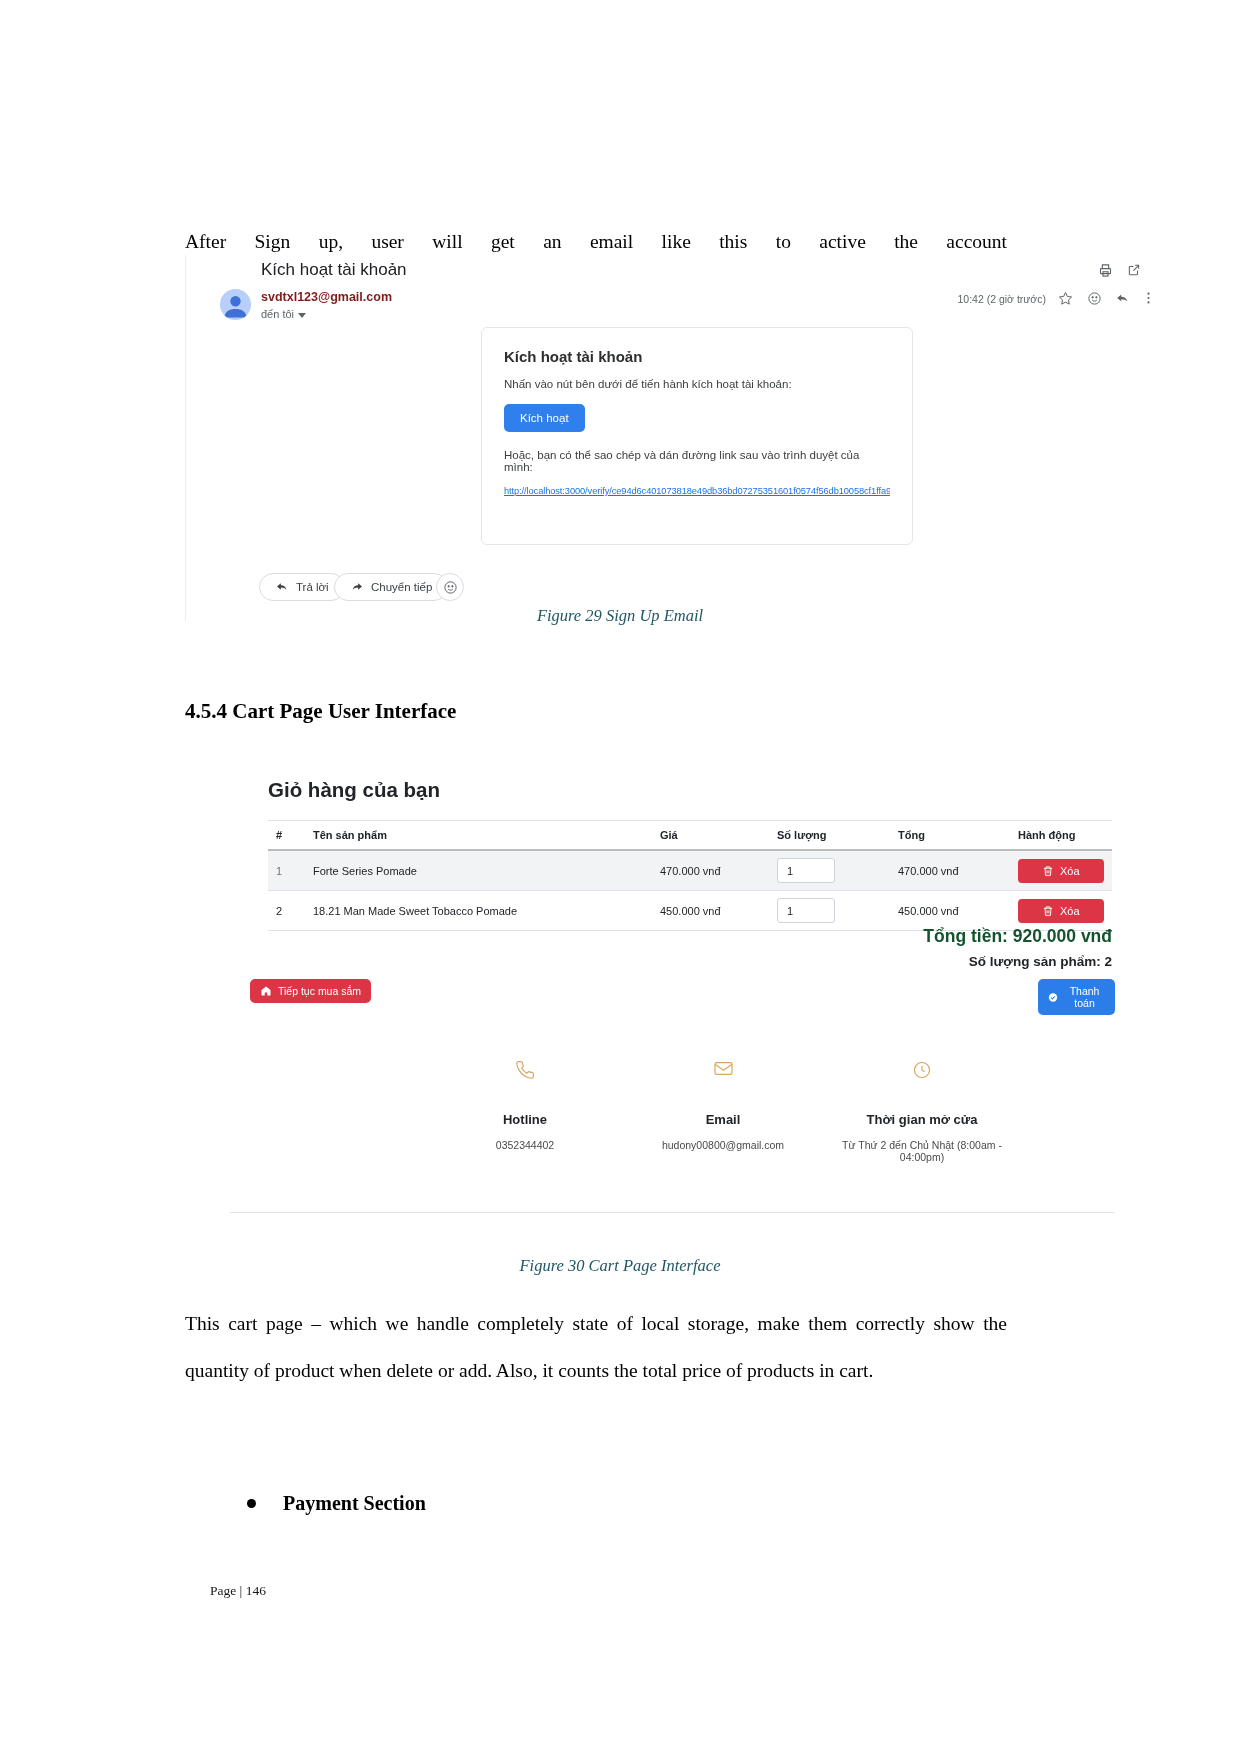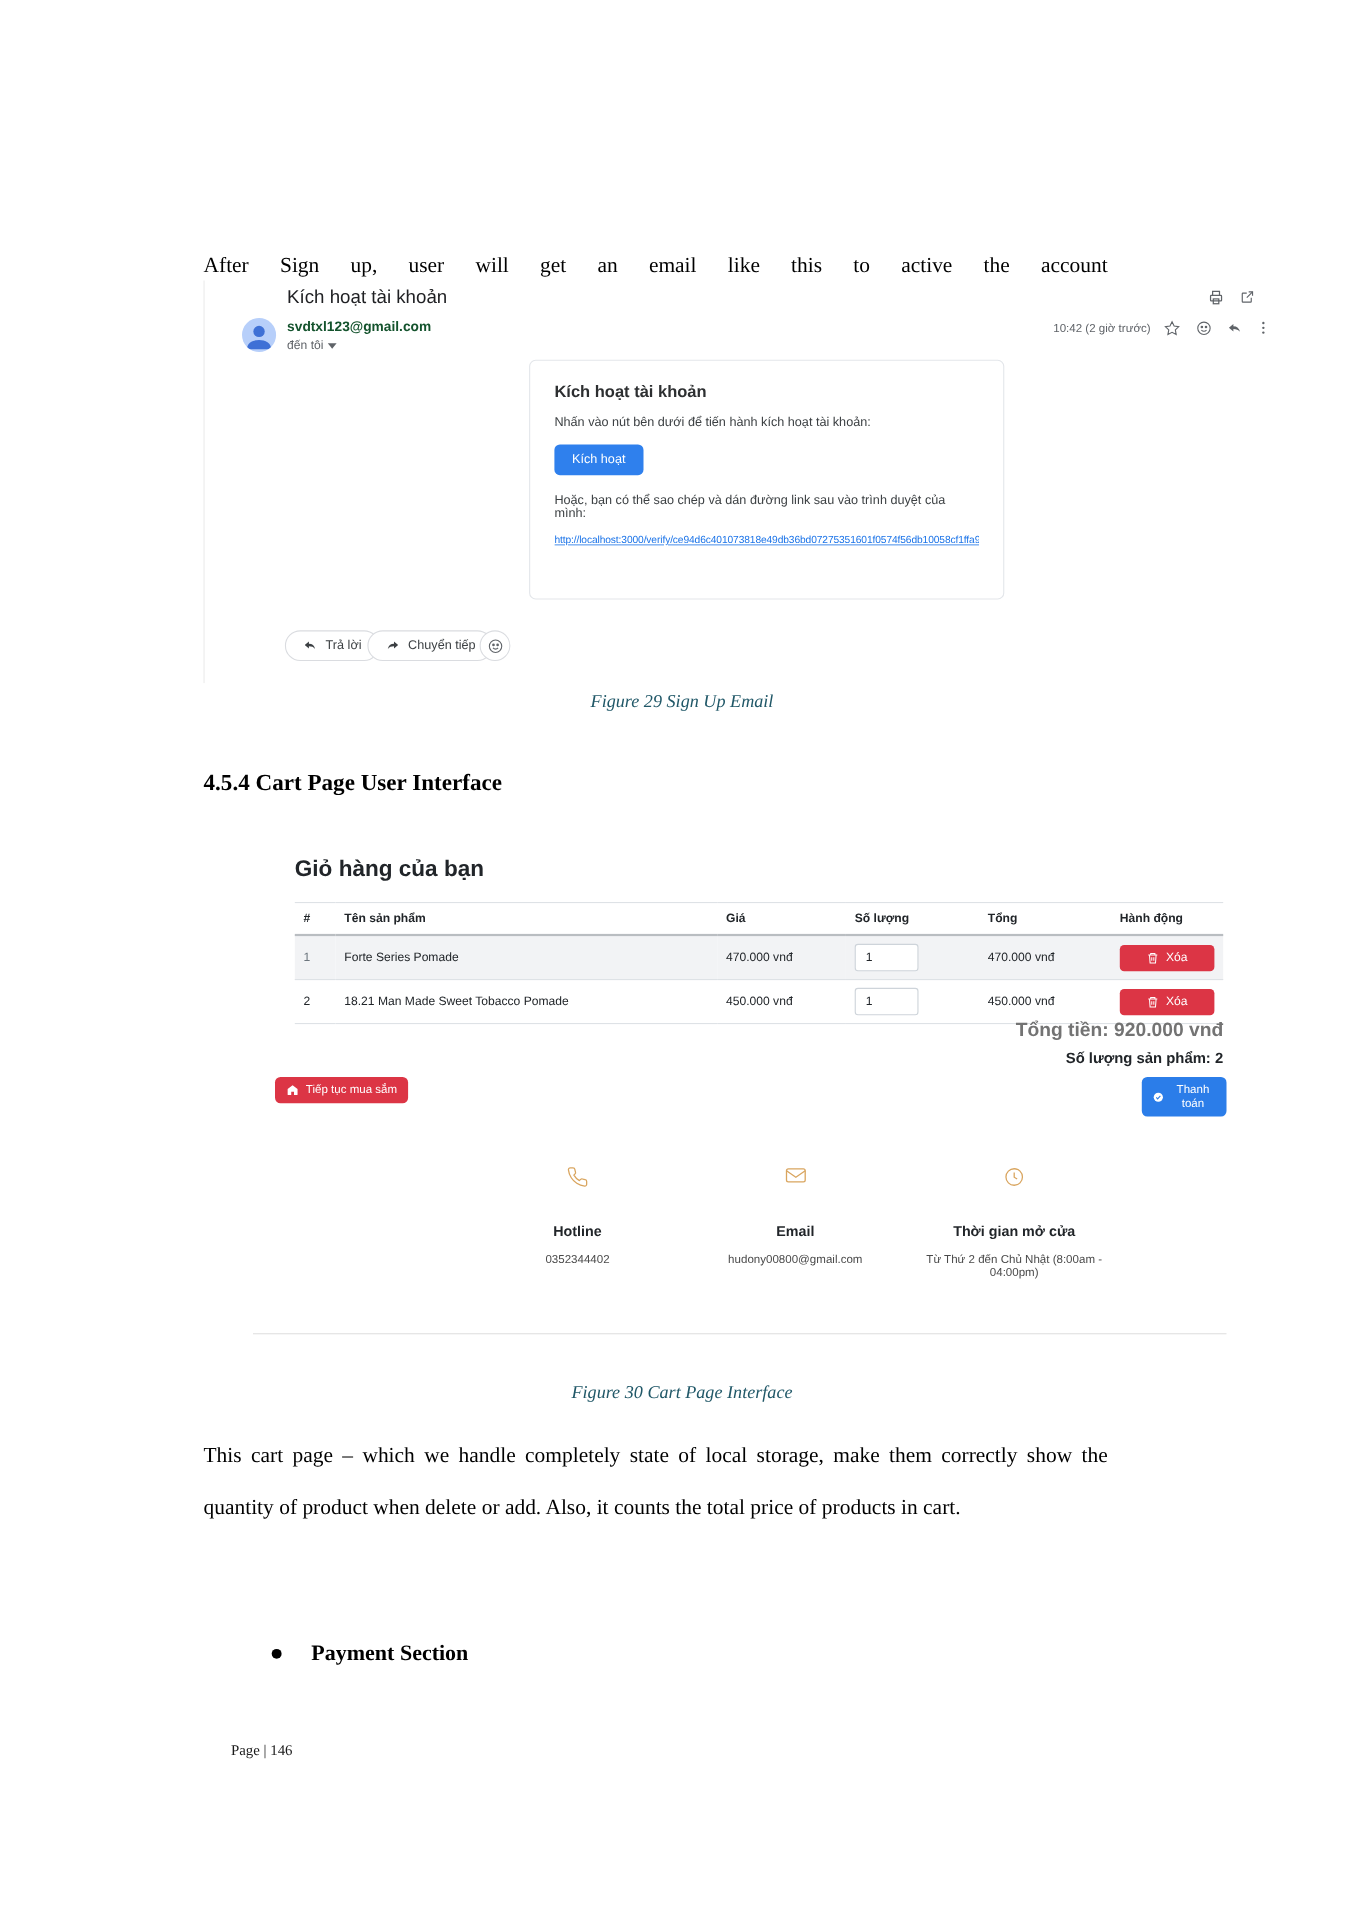--- a/index.html
+++ b/index.html
@@ -18,21 +18,21 @@
   .bullet-text { font-weight:bold; font-size:20px; color:#000; }
   .page-footer { position:absolute; left:210px; top:1583px; font-size:13.5px; color:#1a1a1a; }
 
   
   .email-shot { position:absolute; left:185px; top:255px; width:965px; height:366px;
                 font-family:"Liberation Sans", sans-serif; border-left:1px solid #ececec; }
   .em-subject { position:absolute; left:75px; top:5px; font-size:17px; color:#202124; }
   .icon-btn { position:absolute; background:none; border:none; cursor:pointer; padding:0; line-height:0; }
   .em-avatar { position:absolute; left:34px; top:34px; width:31px; height:31px; border-radius:50%;
                background:#b7cffa; overflow:hidden; }
-  .em-sender { position:absolute; left:75px; top:35px; font-size:12.5px; font-weight:bold; color:#14532d; }
+  .em-sender { position:absolute; left:75px; top:35px; font-size:12.5px; font-weight:bold; color:#7f1d1d; }
   .em-tome { position:absolute; left:75px; top:53px; font-size:11px; color:#5f6368; cursor:pointer; }
   .caret-down { display:inline-block; width:0; height:0; border-left:4px solid transparent;
                 border-right:4px solid transparent; border-top:5px solid #5f6368; margin-left:4px; }
   .em-time { position:absolute; left:770px; top:38px; width:90px; font-size:10.5px; color:#5f6368; text-align:right; }
   .em-card { position:absolute; left:295px; top:72px; width:432px; height:218px;
              border:1px solid #e3e6ea; border-radius:6px; background:#fff; padding:20px 22px; }
   .em-card h3 { font-size:15px; font-weight:bold; color:#2d2f31; }
   .em-card .instr { margin-top:13px; font-size:11.5px; color:#3c4043; }
   .em-activate { margin-top:14px; background:#2f80ed; color:#fff; border:none; border-radius:5px;
                  padding:8px 16px; font-size:11.5px; font-family:"Liberation Sans", sans-serif; cursor:pointer; }
@@ -55,21 +55,21 @@
   .cart-table th { text-align:left; font-weight:bold; padding:8px 8px; border-top:1px solid #dee2e6;
                    border-bottom:2px solid #b9bdc1; }
   .cart-table td { padding:7px 8px; border-bottom:1px solid #dee2e6; vertical-align:middle; }
   .row-odd td { background:#f2f3f5; }
   .qty-input { width:58px; height:25px; border:1px solid #ced4da; border-radius:3px; background:#fff;
                font-size:11px; padding-left:9px; color:#212529; font-family:"Liberation Sans", sans-serif; }
   .del-btn { display:inline-flex; align-items:center; gap:6px; background:#dc3545; color:#fff; border:none;
              border-radius:4px; padding:6px 24px; font-size:11px; cursor:pointer;
              font-family:"Liberation Sans", sans-serif; }
   .cart-total { position:absolute; left:38px; top:158px; width:844px; text-align:right;
-                font-size:17.5px; font-weight:bold; color:#737373; }
+                font-size:17.5px; font-weight:bold; color:#14532d; }
   .cart-qty { position:absolute; left:38px; top:186px; width:844px; text-align:right;
               font-size:13.5px; font-weight:600; color:#212529; }
   .continue-btn { position:absolute; left:20px; top:211px; display:inline-flex; align-items:center; gap:6px;
                   background:#dc3545; color:#fff; border:none; border-radius:5px; padding:6px 10px;
                   font-size:10.5px; cursor:pointer; font-family:"Liberation Sans", sans-serif; }
   .checkout-btn { position:absolute; left:808px; top:211px; display:inline-flex; align-items:center; gap:6px;
                   background:#2b7de9; color:#fff; border:none; border-radius:5px; padding:6px 10px;
                   font-size:10.5px; cursor:pointer; font-family:"Liberation Sans", sans-serif; }
   .contact-col { position:absolute; width:190px; text-align:center; }
   .contact-col .c-icon { height:22px; }
@@ -161,21 +161,21 @@
     <button class="em-emoji-btn">
       <svg width="15" height="15" viewBox="0 0 24 24" fill="none" stroke="#5f6368" stroke-width="1.6">
         <circle cx="12" cy="12" r="9"></circle>
           <circle cx="9" cy="10" r="1.1" fill="#5f6368"></circle>
           <circle cx="15" cy="10" r="1.1" fill="#5f6368"></circle>
           <path d="M8.3 14.5a4.8 4.8 0 0 0 7.4 0"></path>
       </svg>
     </button>
   </div>
 
-  <div class="fig-caption" style="top:628px;">Figure 29 Sign Up Email</div>
+  <div class="fig-caption" style="top:606px;">Figure 29 Sign Up Email</div>
 
   <div class="sec-heading" style="top:699px;">4.5.4 Cart Page User Interface</div>
 
   <div class="cart-shot">
     <div class="cart-title">Giỏ hàng của bạn</div>
 
     <table class="cart-table">
       <colgroup>
           <col style="width:37px">
           <col style="width:347px">

